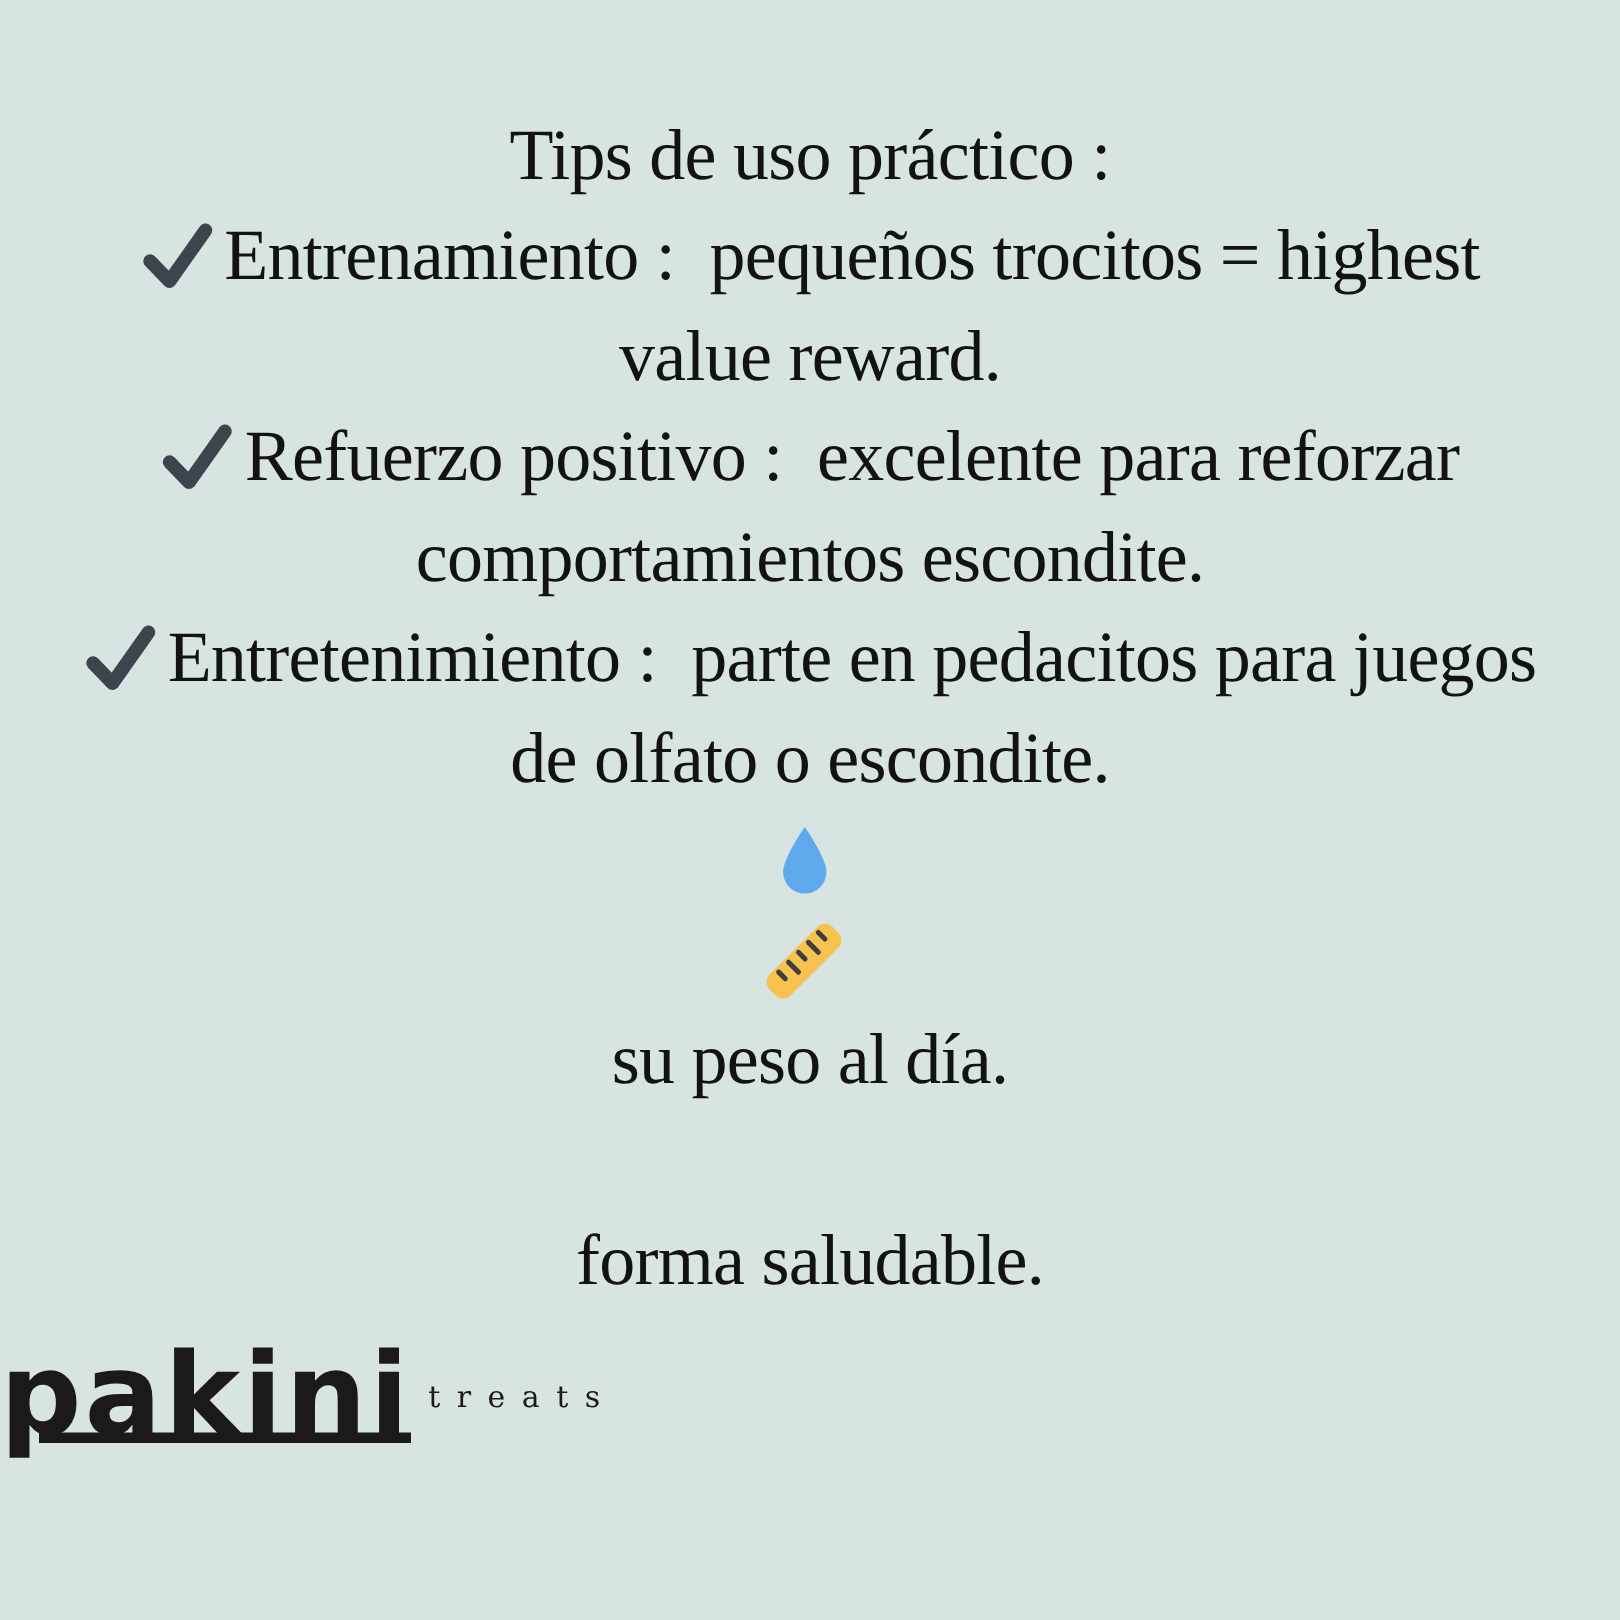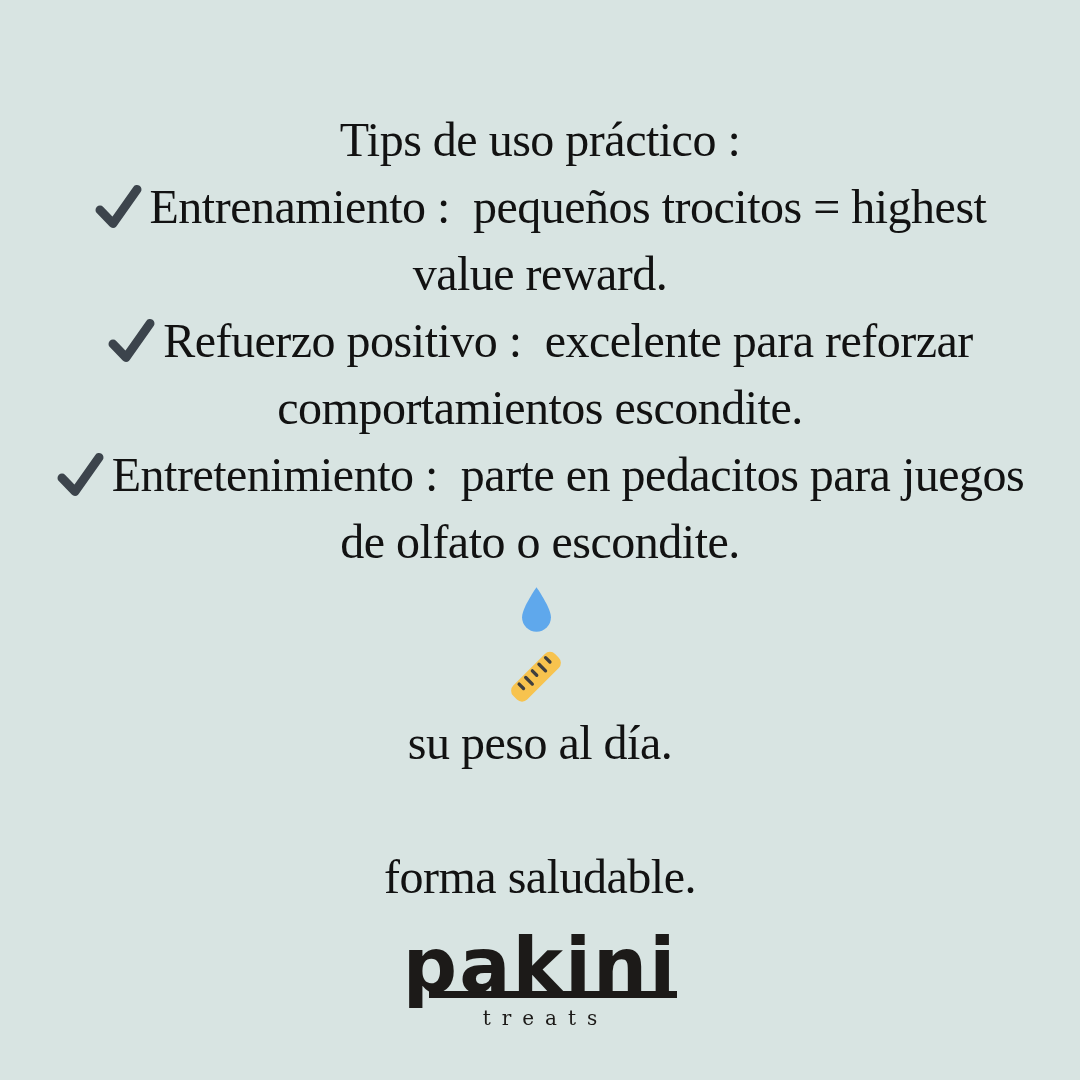--- a/index.html
+++ b/index.html
@@ -6,21 +6,21 @@
   .canvas {
     position: relative;
     width: 1080px;
     height: 1080px;
     background: #d8e4e2;
     overflow: hidden;
     font-family: "Liberation Serif", "DejaVu Serif", serif;
     color: #121212;
   }
   .text-block {
-    padding-top: 106px;
+    padding-top: 70px;
     width: 100%;
   }
   .line {
     display: flex;
     justify-content: center;
     align-items: center;
     height: 67px;
     white-space: pre;
     font-size: 48px;
     letter-spacing: -0.5px;
@@ -31,21 +31,20 @@
     display: inline-flex;
     align-items: center;
     margin-right: 8px;
     flex: 0 0 auto;
   }
   .icon svg { overflow: visible; display: block; }
   .line-text { display: inline-block; }
   .logo {
     margin-top: 18px;
     display: flex;
-    flex-direction: column;
     align-items: center;
   }
   .logo-inner { display: inline-block; }
   .logo-word {
     font-family: "DejaVu Sans", "Liberation Sans", sans-serif;
     font-weight: bold;
     font-size: 76px;
     line-height: 1;
     letter-spacing: 2px;
     color: #1c1a18;

